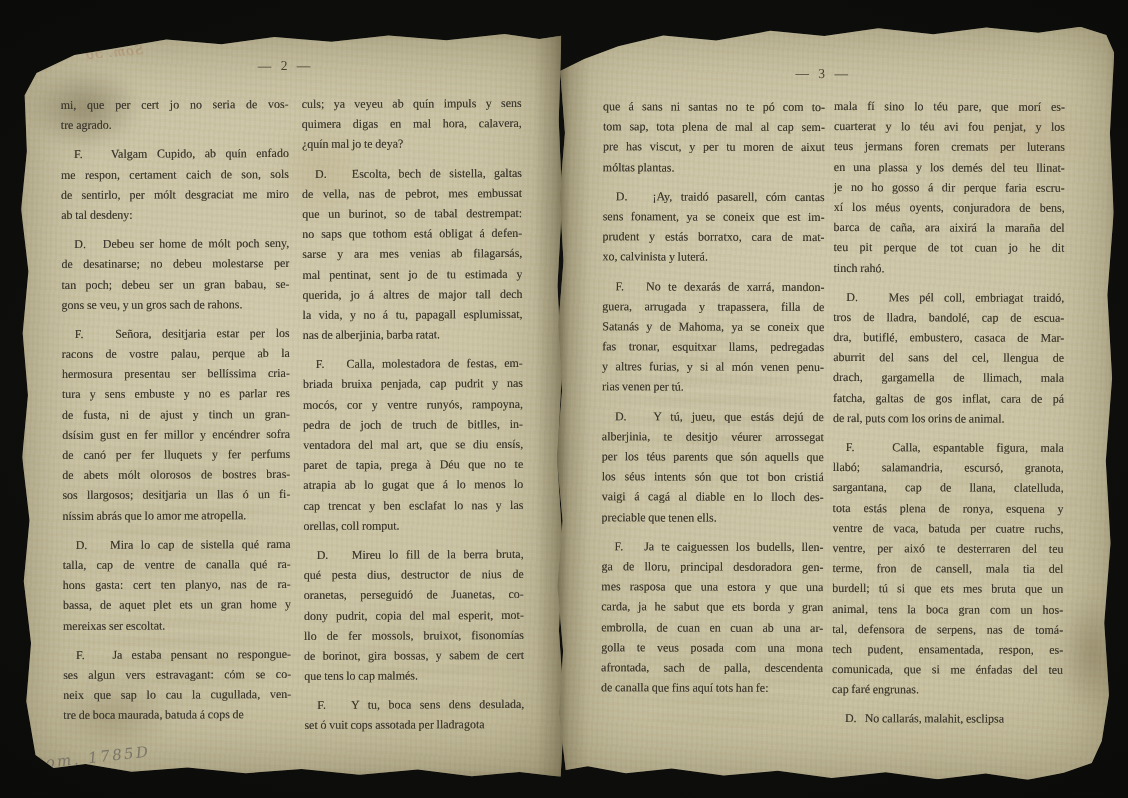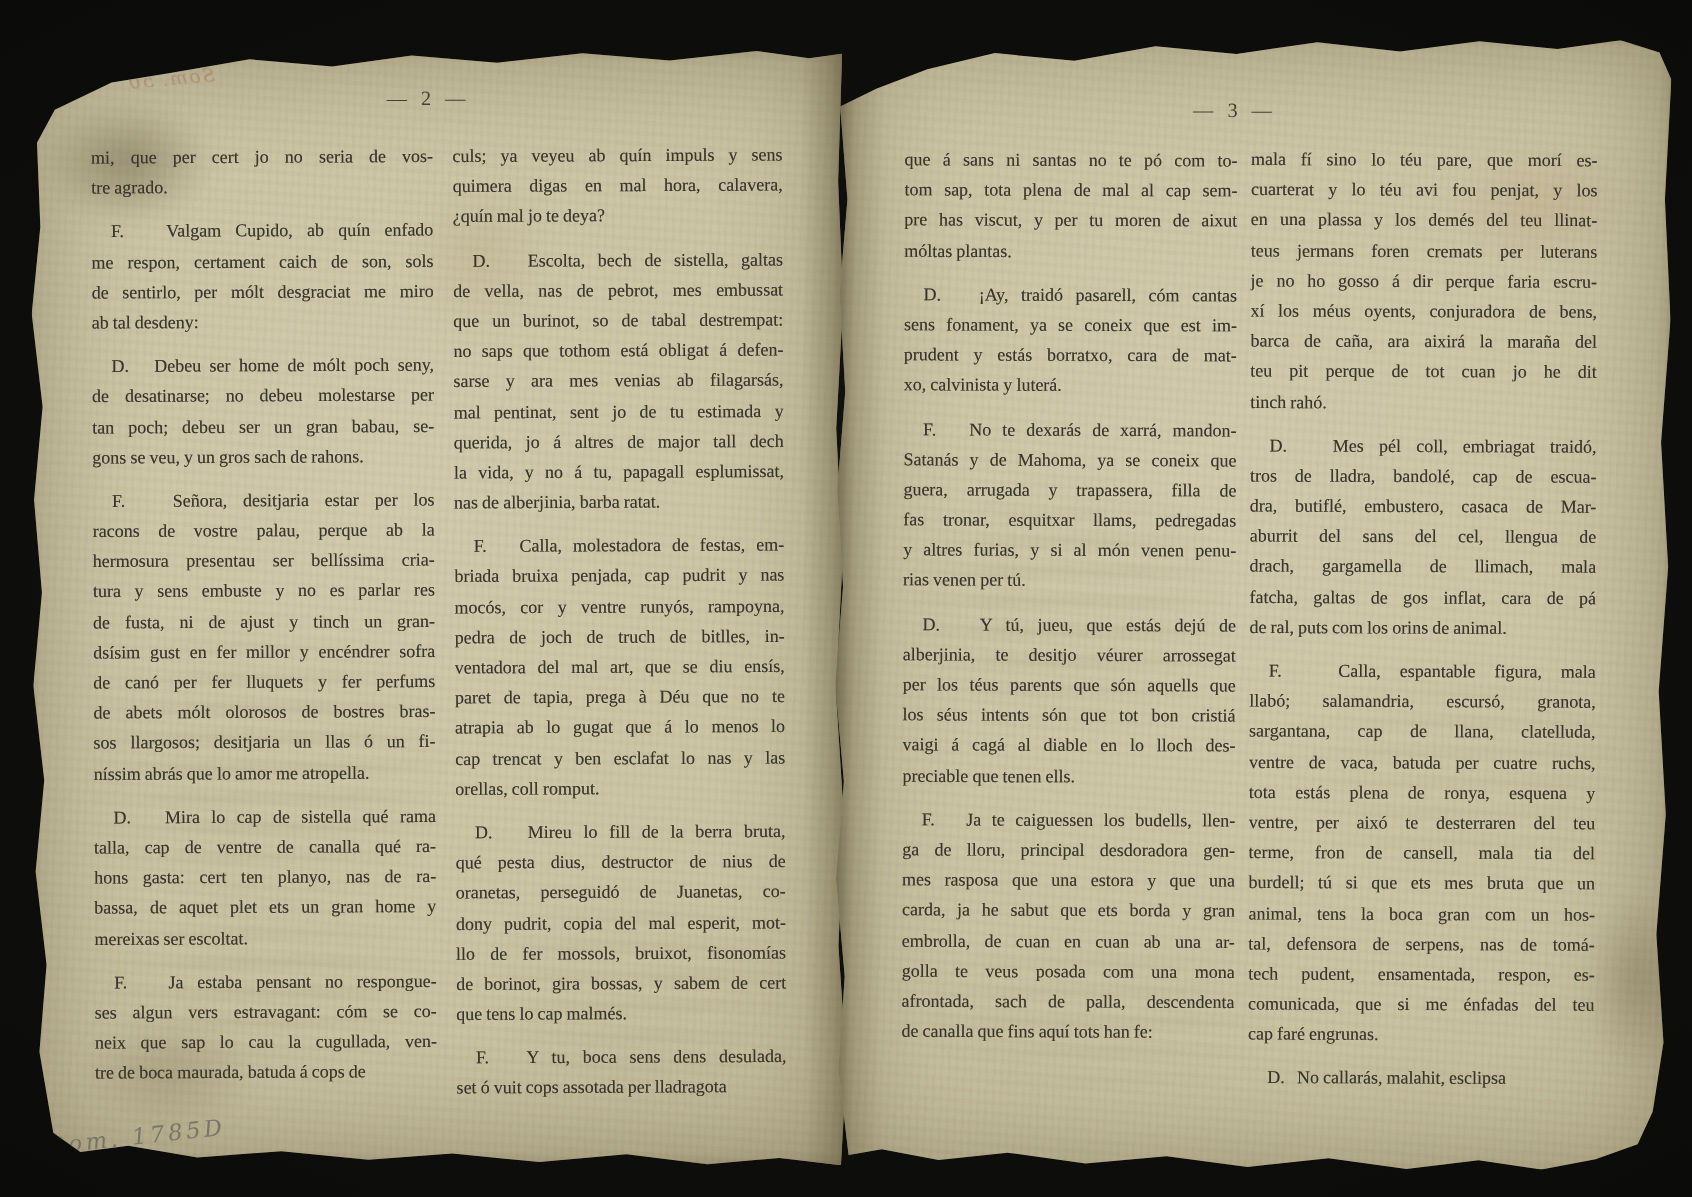--- a/index.html
+++ b/index.html
@@ -219,22 +219,22 @@
           <div class="line last">móltas plantas.</div>
         </div>
         <div class="para indent">
           <div class="line">D.&nbsp;&nbsp; ¡Ay, traidó pasarell, cóm cantas</div>
           <div class="line">sens fonament, ya se coneix que est im-</div>
           <div class="line">prudent y estás borratxo, cara de mat-</div>
           <div class="line last">xo, calvinista y luterá.</div>
         </div>
         <div class="para indent">
           <div class="line">F.&nbsp;&nbsp; No te dexarás de xarrá, mandon-</div>
+          <div class="line">guera, arrugada y trapassera, filla de</div>
           <div class="line">Satanás y de Mahoma, ya se coneix que</div>
-          <div class="line">guera, arrugada y trapassera, filla de</div>
           <div class="line">fas tronar, esquitxar llams, pedregadas</div>
           <div class="line">y altres furias, y si al món venen penu-</div>
           <div class="line last">rias venen per tú.</div>
         </div>
         <div class="para indent">
           <div class="line">D.&nbsp;&nbsp; Y tú, jueu, que estás dejú de</div>
           <div class="line">alberjinia, te desitjo véurer arrossegat</div>
           <div class="line">per los téus parents que són aquells que</div>
           <div class="line">los séus intents són que tot bon cristiá</div>
           <div class="line">vaigi á cagá al diable en lo lloch des-</div>
@@ -248,43 +248,43 @@
           <div class="line">embrolla, de cuan en cuan ab una ar-</div>
           <div class="line">golla te veus posada com una mona</div>
           <div class="line">afrontada, sach de palla, descendenta</div>
           <div class="line last">de canalla que fins aquí tots han fe:</div>
         </div>
       </div>
     <div class="col c-p3c2">
         <div class="para">
           <div class="line">mala fí sino lo téu pare, que morí es-</div>
           <div class="line">cuarterat y lo téu avi fou penjat, y los</div>
+          <div class="line">teus jermans foren cremats per luterans</div>
           <div class="line">en una plassa y los demés del teu llinat-</div>
-          <div class="line">teus jermans foren cremats per luterans</div>
           <div class="line">je no ho gosso á dir perque faria escru-</div>
           <div class="line">xí los méus oyents, conjuradora de bens,</div>
           <div class="line">barca de caña, ara aixirá la maraña del</div>
           <div class="line">teu pit perque de tot cuan jo he dit</div>
           <div class="line last">tinch rahó.</div>
         </div>
         <div class="para indent">
           <div class="line">D.&nbsp;&nbsp; Mes pél coll, embriagat traidó,</div>
           <div class="line">tros de lladra, bandolé, cap de escua-</div>
           <div class="line">dra, butiflé, embustero, casaca de Mar-</div>
           <div class="line">aburrit del sans del cel, llengua de</div>
           <div class="line">drach, gargamella de llimach, mala</div>
           <div class="line">fatcha, galtas de gos inflat, cara de pá</div>
           <div class="line last">de ral, puts com los orins de animal.</div>
         </div>
         <div class="para indent">
           <div class="line">F.&nbsp;&nbsp; Calla, espantable figura, mala</div>
           <div class="line">llabó; salamandria, escursó, granota,</div>
           <div class="line">sargantana, cap de llana, clatelluda,</div>
+          <div class="line">tota estás plena de ronya, esquena y</div>
           <div class="line">ventre de vaca, batuda per cuatre ruchs,</div>
-          <div class="line">tota estás plena de ronya, esquena y</div>
           <div class="line">ventre, per aixó te desterraren del teu</div>
           <div class="line">terme, fron de cansell, mala tia del</div>
           <div class="line">burdell; tú si que ets mes bruta que un</div>
           <div class="line">animal, tens la boca gran com un hos-</div>
           <div class="line">tal, defensora de serpens, nas de tomá-</div>
           <div class="line">tech pudent, ensamentada, respon, es-</div>
           <div class="line">comunicada, que si me énfadas del teu</div>
           <div class="line last">cap faré engrunas.</div>
         </div>
         <div class="para indent">

